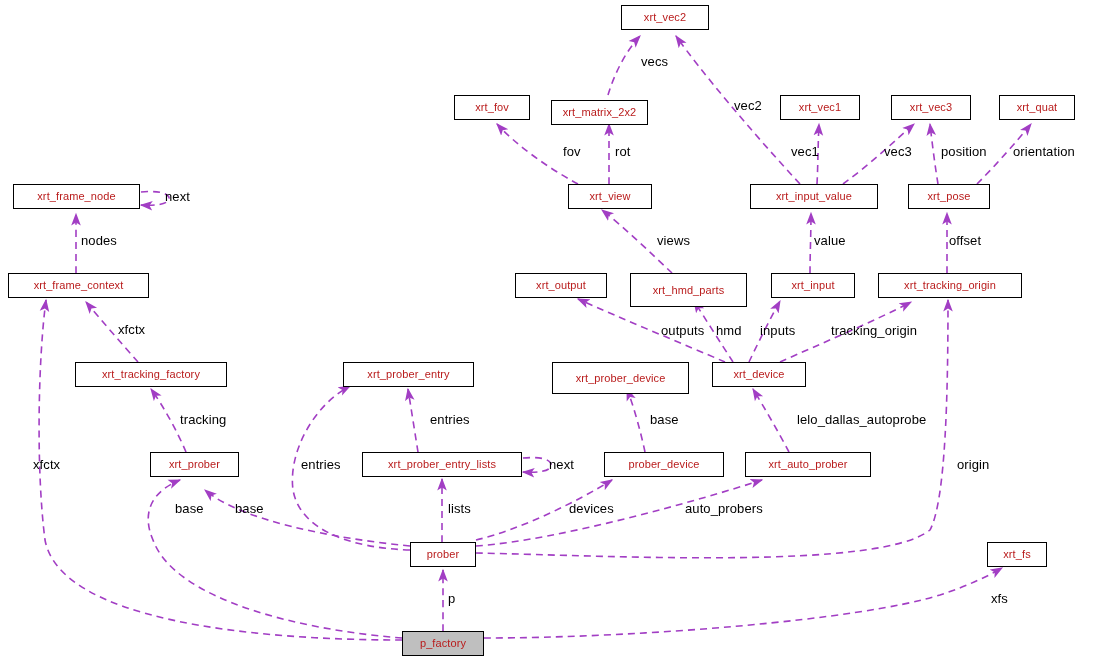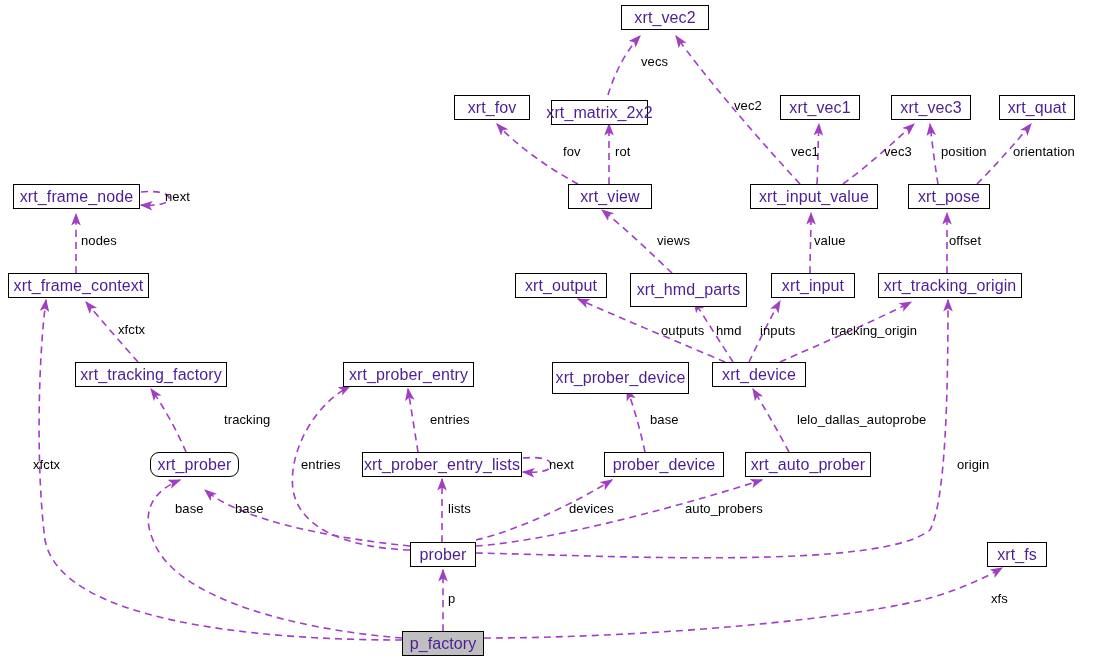--- a/index.html
+++ b/index.html
@@ -20,22 +20,22 @@
     left: 0;
     top: 0;
     width: 1094px;
     height: 663px;
   }
   .node {
     position: absolute;
     box-sizing: border-box;
     border: 1px solid #000000;
     background: #ffffff;
-    color: #4c1d95;
-    font-size: 16px;
+    color: #b91c1c;
+    font-size: 11px;
     line-height: 1;
     display: flex;
     align-items: center;
     justify-content: center;
     white-space: nowrap;
     letter-spacing: 0.1px;
   }
   .node.highlight {
     background: #bfbfbf;
   }
@@ -110,21 +110,21 @@
       <div class="node" style="left: 908px; top: 184px; width: 82px; height: 25px;">xrt_pose</div>
       <div class="node" style="left: 8px; top: 273px; width: 141px; height: 25px;">xrt_frame_context</div>
       <div class="node" style="left: 515px; top: 273px; width: 92px; height: 25px;">xrt_output</div>
       <div class="node" style="left: 630px; top: 273px; width: 117px; height: 34px;">xrt_hmd_parts</div>
       <div class="node" style="left: 771px; top: 273px; width: 84px; height: 25px;">xrt_input</div>
       <div class="node" style="left: 878px; top: 273px; width: 144px; height: 25px;">xrt_tracking_origin</div>
       <div class="node" style="left: 75px; top: 362px; width: 152px; height: 25px;">xrt_tracking_factory</div>
       <div class="node" style="left: 343px; top: 362px; width: 131px; height: 25px;">xrt_prober_entry</div>
       <div class="node" style="left: 552px; top: 362px; width: 137px; height: 32px;">xrt_prober_device</div>
       <div class="node" style="left: 712px; top: 362px; width: 94px; height: 25px;">xrt_device</div>
-      <div class="node" style="left: 150px; top: 452px; width: 89px; height: 25px; border-radius: 9px;">xrt_prober</div>
+      <div class="node" style="left: 150px; top: 452px; width: 89px; height: 25px;">xrt_prober</div>
       <div class="node" style="left: 362px; top: 452px; width: 160px; height: 25px;">xrt_prober_entry_lists</div>
       <div class="node" style="left: 604px; top: 452px; width: 120px; height: 25px;">prober_device</div>
       <div class="node" style="left: 745px; top: 452px; width: 126px; height: 25px;">xrt_auto_prober</div>
       <div class="node" style="left: 410px; top: 542px; width: 66px; height: 25px;">prober</div>
       <div class="node" style="left: 987px; top: 542px; width: 60px; height: 25px;">xrt_fs</div>
       <div class="node highlight" style="left: 402px; top: 631px; width: 82px; height: 25px;">p_factory</div>
     </div>
   <div id="labels-group">
       <div class="edge-label" style="left: 641px; top: 55px;">vecs</div>
       <div class="edge-label" style="left: 734px; top: 99px;">vec2</div>
@@ -137,21 +137,21 @@
       <div class="edge-label" style="left: 165px; top: 190px;">next</div>
       <div class="edge-label" style="left: 81px; top: 234px;">nodes</div>
       <div class="edge-label" style="left: 657px; top: 234px;">views</div>
       <div class="edge-label" style="left: 814px; top: 234px;">value</div>
       <div class="edge-label" style="left: 949px; top: 234px;">offset</div>
       <div class="edge-label" style="left: 118px; top: 323px;">xfctx</div>
       <div class="edge-label" style="left: 645px; top: 324px; padding-left: 16px;">outputs</div>
       <div class="edge-label" style="left: 716px; top: 324px;">hmd</div>
       <div class="edge-label" style="left: 760px; top: 324px;">inputs</div>
       <div class="edge-label" style="left: 831px; top: 324px;">tracking_origin</div>
-      <div class="edge-label" style="left: 180px; top: 413px; margin-left: 44px;">tracking</div>
+      <div class="edge-label" style="left: 180px; top: 413px;">tracking</div>
       <div class="edge-label" style="left: 430px; top: 413px;">entries</div>
       <div class="edge-label" style="left: 650px; top: 413px;">base</div>
       <div class="edge-label" style="left: 797px; top: 413px;">lelo_dallas_autoprobe</div>
       <div class="edge-label" style="left: 33px; top: 458px;">xfctx</div>
       <div class="edge-label" style="left: 301px; top: 458px;">entries</div>
       <div class="edge-label" style="left: 549px; top: 458px;">next</div>
       <div class="edge-label" style="left: 957px; top: 458px;">origin</div>
       <div class="edge-label" style="left: 175px; top: 502px;">base</div>
       <div class="edge-label" style="left: 235px; top: 502px;">base</div>
       <div class="edge-label" style="left: 448px; top: 502px;">lists</div>

